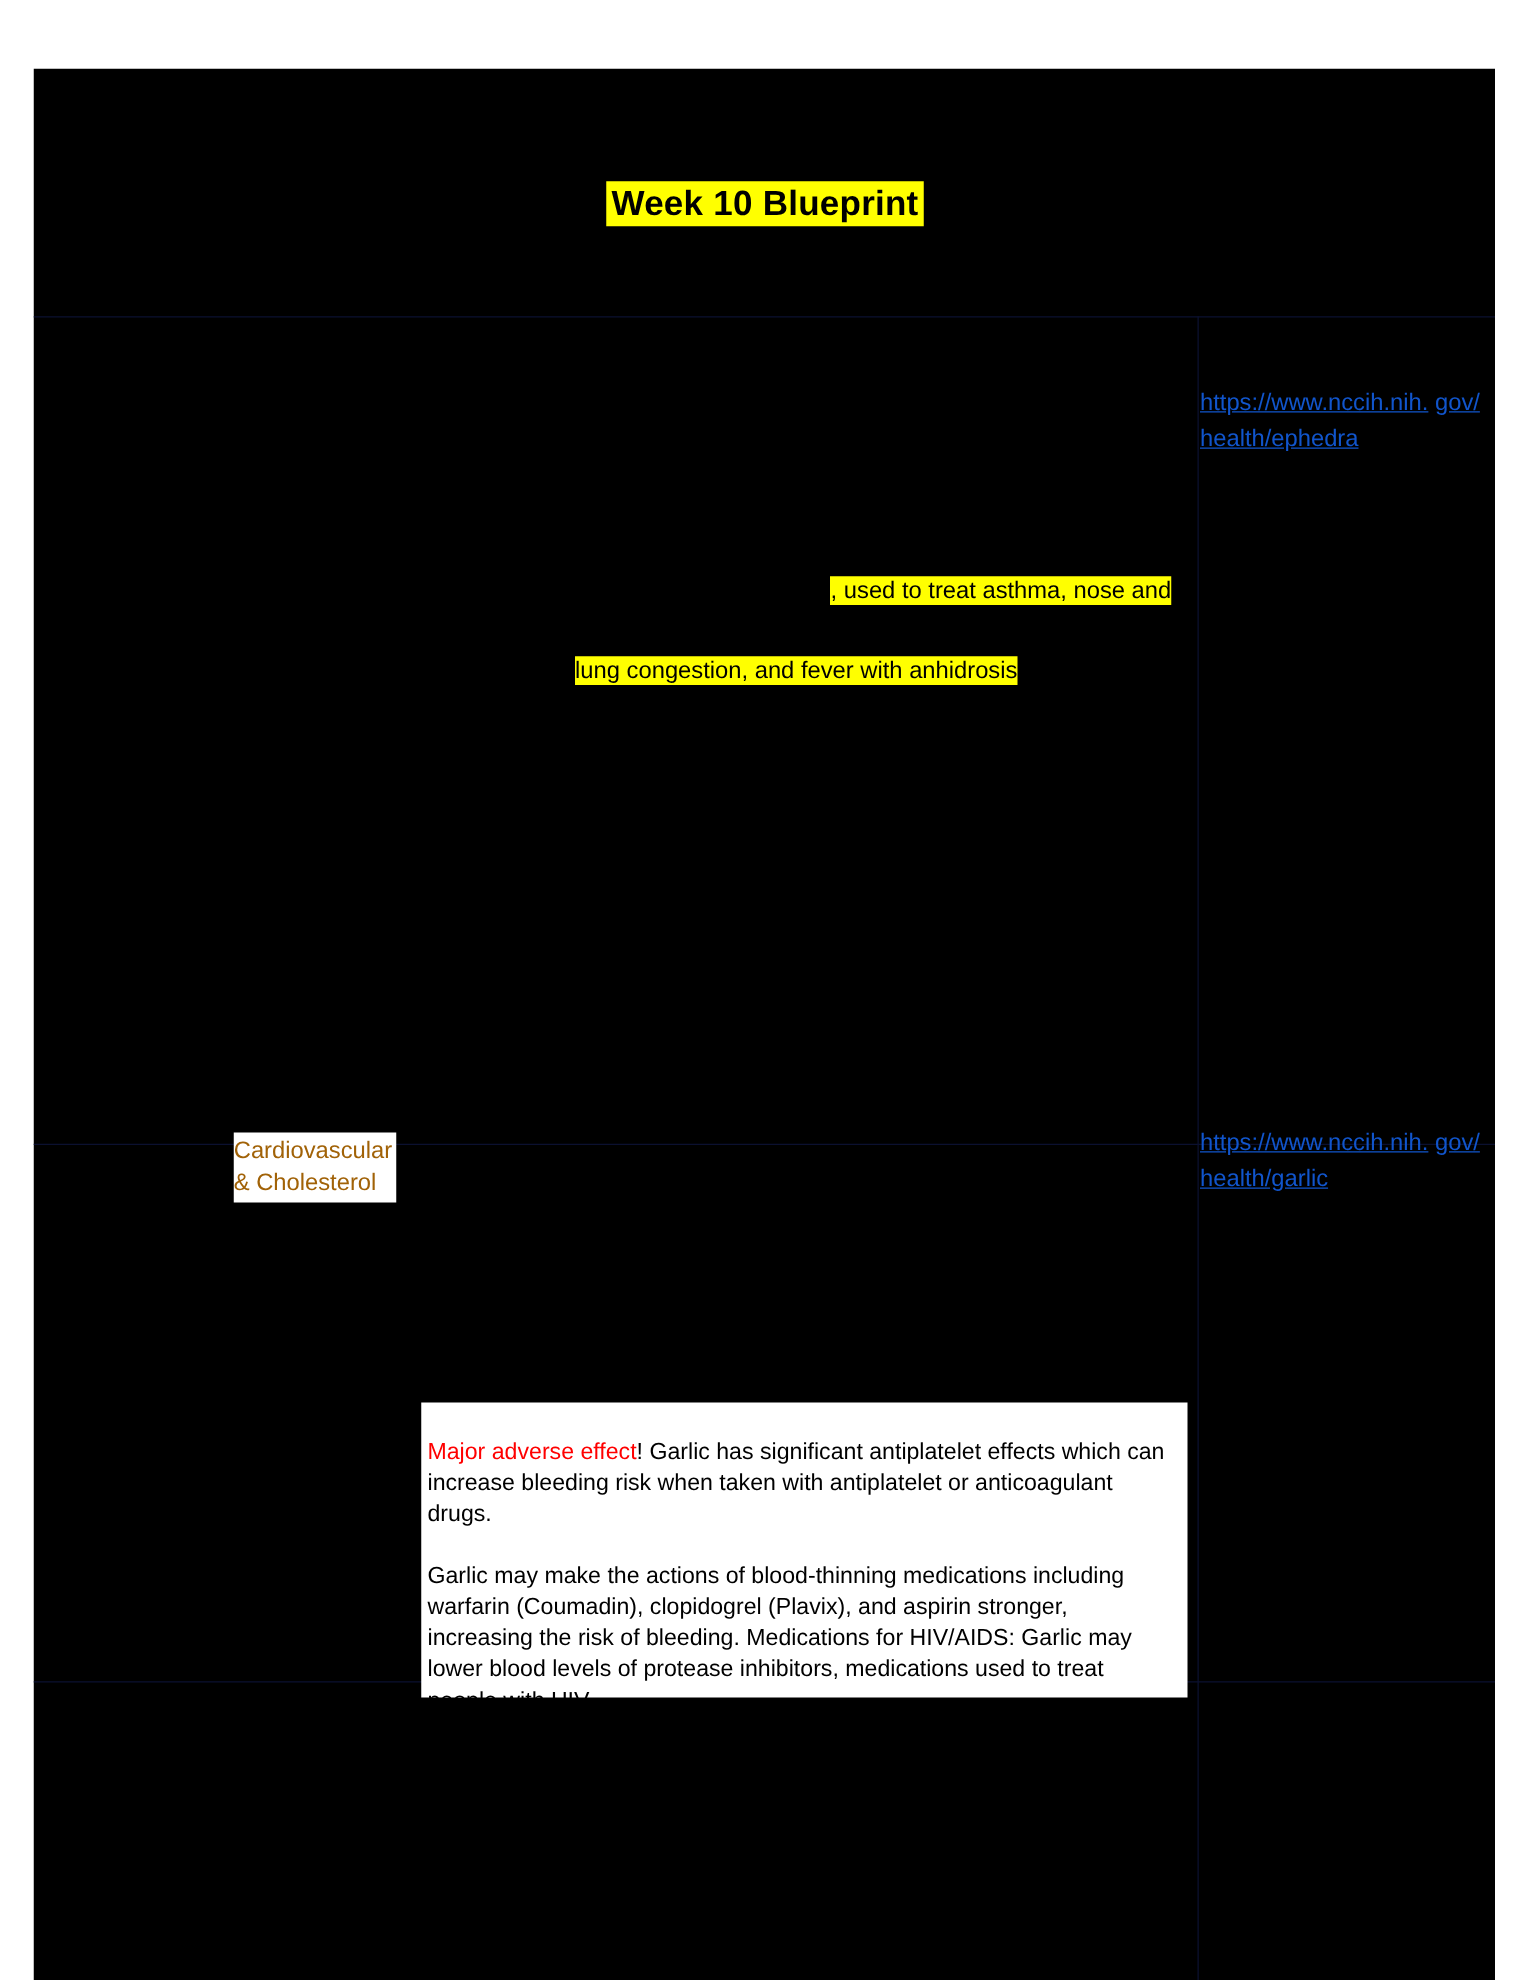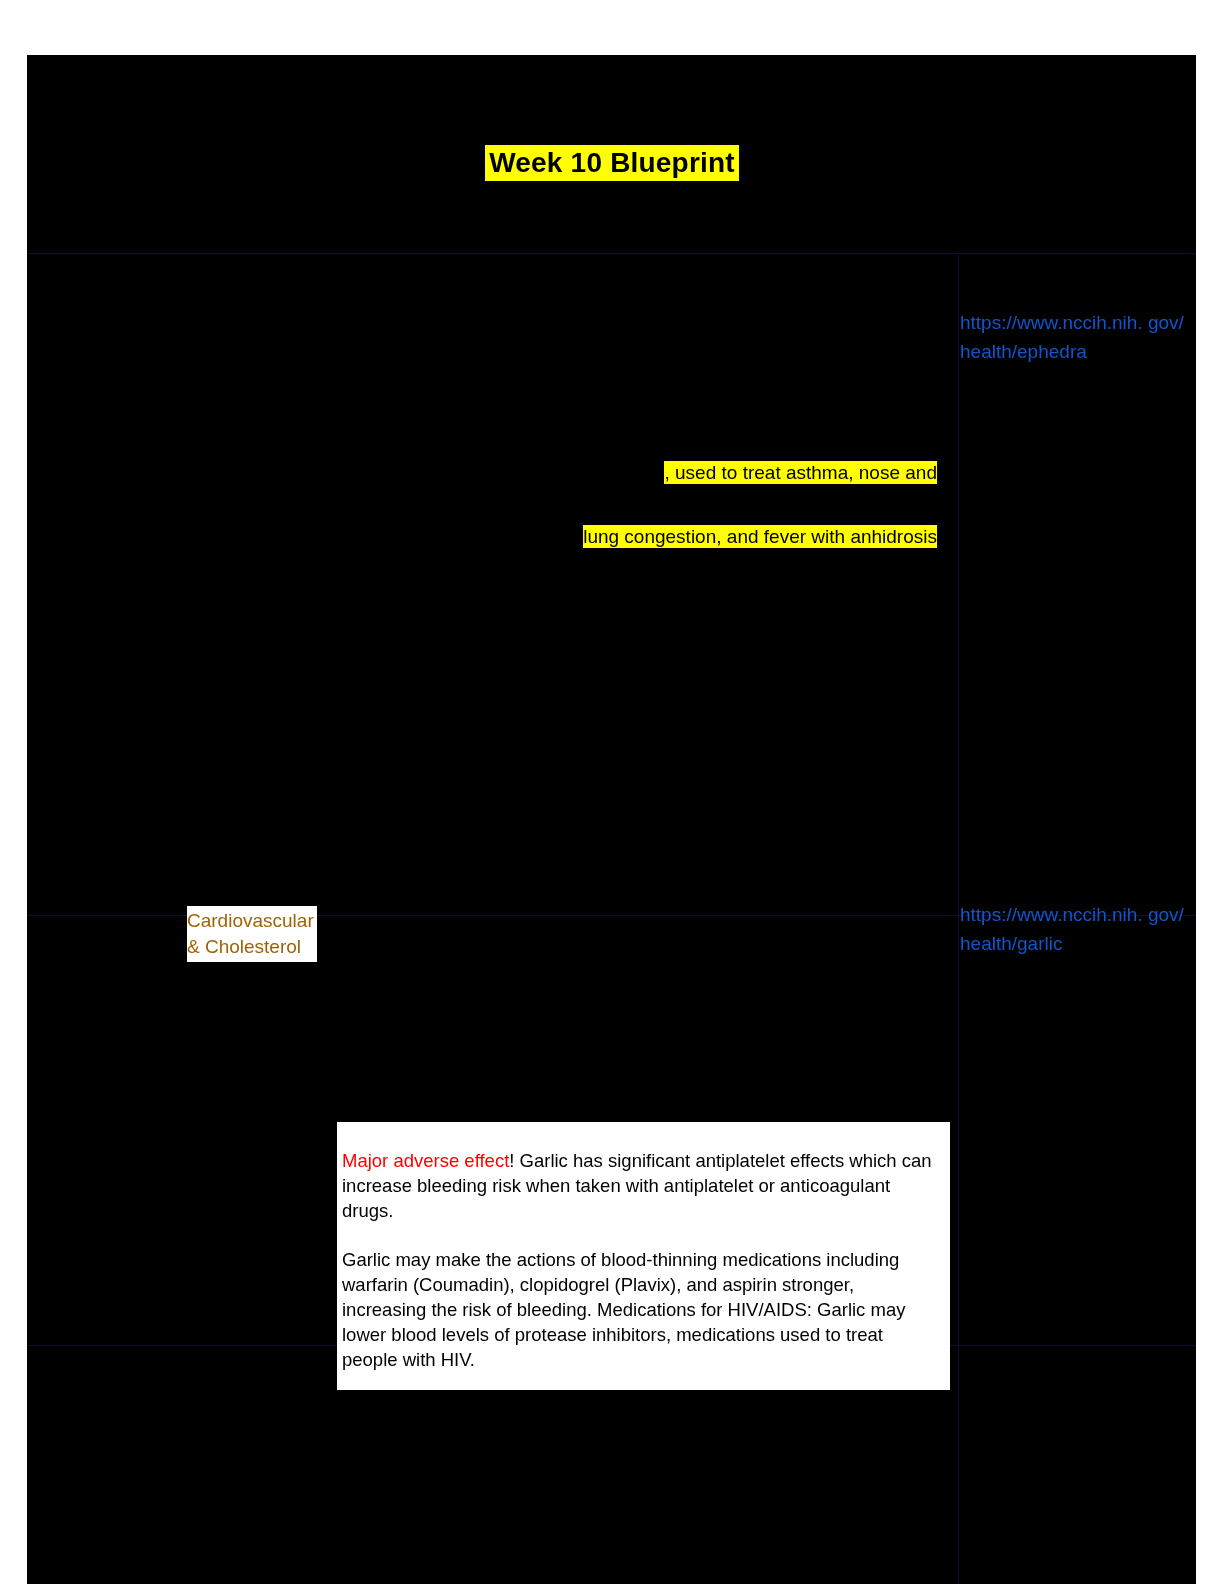--- a/index.html
+++ b/index.html
@@ -81,21 +81,21 @@
     display: block;
     white-space: nowrap;
     margin-top: 37px;
   }
   #ephedra-use-block .hl-line > span {
     background: #ffff00;
     color: #000000;
     padding: 1px 0;
   }
   #ephedra-use-line-1 { text-align: right; }
-  #ephedra-use-line-2 { text-align: right; }
+  #ephedra-use-line-2 { text-align: center; }
 
   
   #category-cell {
     position: absolute;
     left: 187px;
     top: 906px;
     width: 130px;
     background: #ffffff;
     color: #a16207;
     font-size: 19px;
@@ -109,35 +109,36 @@
     position: absolute;
     color: #1155cc;
     font-size: 19px;
     line-height: 29px;
     width: 225px;
     word-break: break-all;
   }
   .doc-link a,
   .doc-link .link-text {
     color: #1155cc;
+    text-decoration: underline;
     text-decoration-color: #1155cc;
     cursor: pointer;
     display: inline;
   }
   #link-ephedra { left: 960px; top: 308px; }
   #link-garlic  { left: 960px; top: 900px; }
   #link-ginkgo  { left: 960px; top: 1363px; }
 
   
   #garlic-adverse-box {
     position: absolute;
     left: 337px;
     top: 1122px;
     width: 613px;
-    height: 268px;
+    height: 236px;
     background: #ffffff;
     color: #000000;
     padding: 26px 10px 10px 5px;
     font-size: 18.5px;
     line-height: 25px;
   }
   #garlic-adverse-box p {
     margin: 0 0 24px 0;
   }
   #garlic-adverse-box p:last-child { margin-bottom: 0; }

